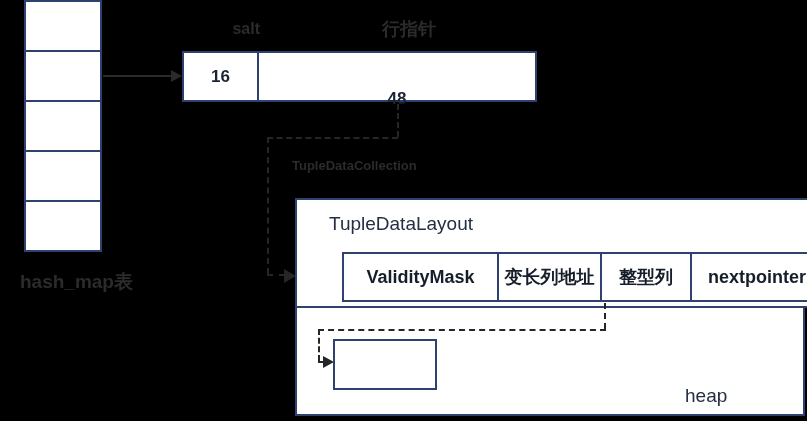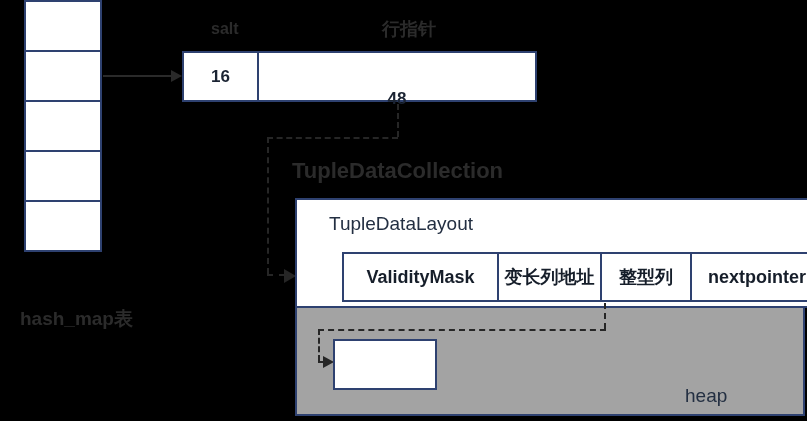--- a/index.html
+++ b/index.html
@@ -40,57 +40,57 @@
   .lcell{box-sizing:border-box;border:2px solid #2e4170;background:#ffffff;
          display:flex;align-items:center;justify-content:center;
          font-size:18px;font-weight:bold;color:#161e2a;margin-left:-2px;}
   .lcell:first-child{margin-left:0;}
   .lcell.c0{width:157px;}
   .lcell.c1{width:92px;}
   .lcell.c2{width:105px;}
   .lcell.c3{width:134px;}
   
   .heap-box{position:absolute;left:295px;top:306px;width:510px;height:110px;
-            background:#a3a3a3;border:2px solid #2e4170;box-sizing:border-box;}
+            background:#ffffff;border:2px solid #2e4170;box-sizing:border-box;}
   .heap-label{position:absolute;left:388px;top:77px;font-size:19px;color:#232f42;}
   .small-box{position:absolute;left:333px;top:339px;width:104px;height:51px;
              background:#ffffff;border:2px solid #2e4170;box-sizing:border-box;}
 </style>
 </head>
 <body>
 
 <div class="canvas">
 
   <div class="hash-col">
     <div class="hash-cell"></div>
     <div class="hash-cell"></div>
     <div class="hash-cell"></div>
     <div class="hash-cell"></div>
     <div class="hash-cell"></div>
   </div>
-  <div class="lbl" style="left:20px;top:269px;font-size:19px;margin-top:37px;">hash_map表</div>
+  <div class="lbl" style="left:20px;top:269px;font-size:19px;">hash_map表</div>
 
   <div class="solid-h" style="left:103px;top:75px;width:70px;"></div>
   <div class="arr-r" style="left:171px;top:70px;border-left-color:#2a2a2a;"></div>
 
-  <div class="lbl" style="left:211px;top:20px;width:60px;font-size:16px;text-align:left;">salt</div>
+  <div class="lbl" style="left:200px;top:20px;width:60px;font-size:16px;text-align:right;">salt</div>
   <div class="lbl" style="left:336px;top:17px;width:100px;font-size:18px;text-align:right;">行指针</div>
 
   <div class="entry-box">
     <div class="entry-cell salt">16</div>
     <div class="entry-cell ptr">48</div>
   </div>
 
   <div class="dash-v" style="left:397px;top:104px;height:33px;"></div>
   <div class="dash-h" style="left:267px;top:137px;width:131px;"></div>
   <div class="dash-v" style="left:267px;top:137px;height:137px;"></div>
   <div class="dash-h" style="left:267px;top:274px;width:18px;"></div>
   <div class="arr-r" style="left:284px;top:269px;border-top-width:7px;border-bottom-width:7px;border-left-width:12px;"></div>
 
-  <div class="lbl" style="left:292px;top:158px;font-size:22px;">TupleDataCollection</div>
+  <div class="lbl" style="left:292px;top:158px;font-size:13px;">TupleDataCollection</div>
 
   <div class="layout-box">
     <div class="layout-title">TupleDataLayout</div>
     <div class="layout-row">
       <div class="lcell c0">ValidityMask</div>
       <div class="lcell c2">变长列地址</div>
       <div class="lcell c1">整型列</div>
       <div class="lcell c3">nextpointer</div>
     </div>
   </div>

